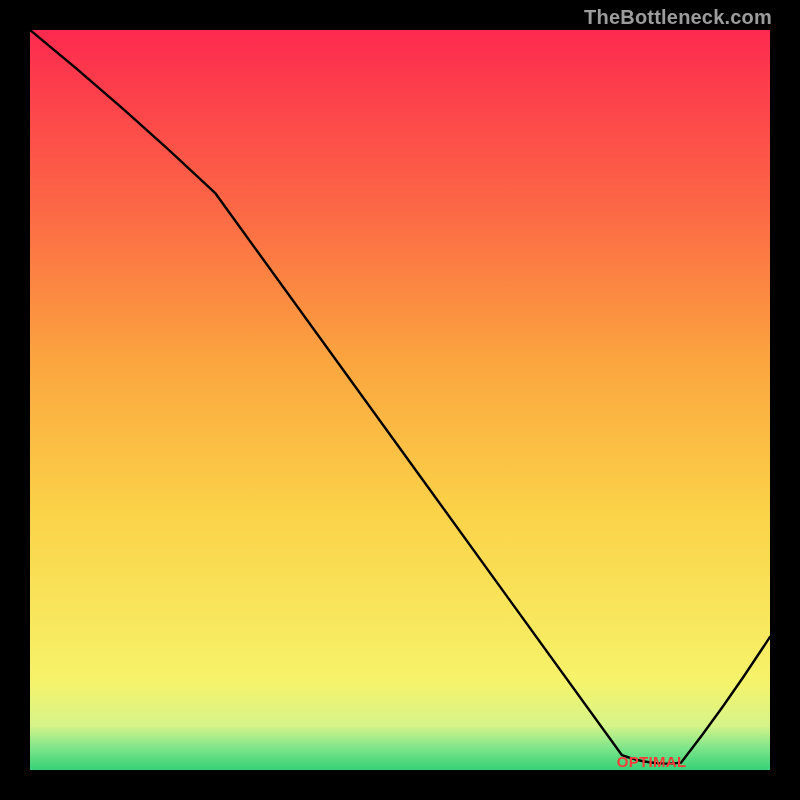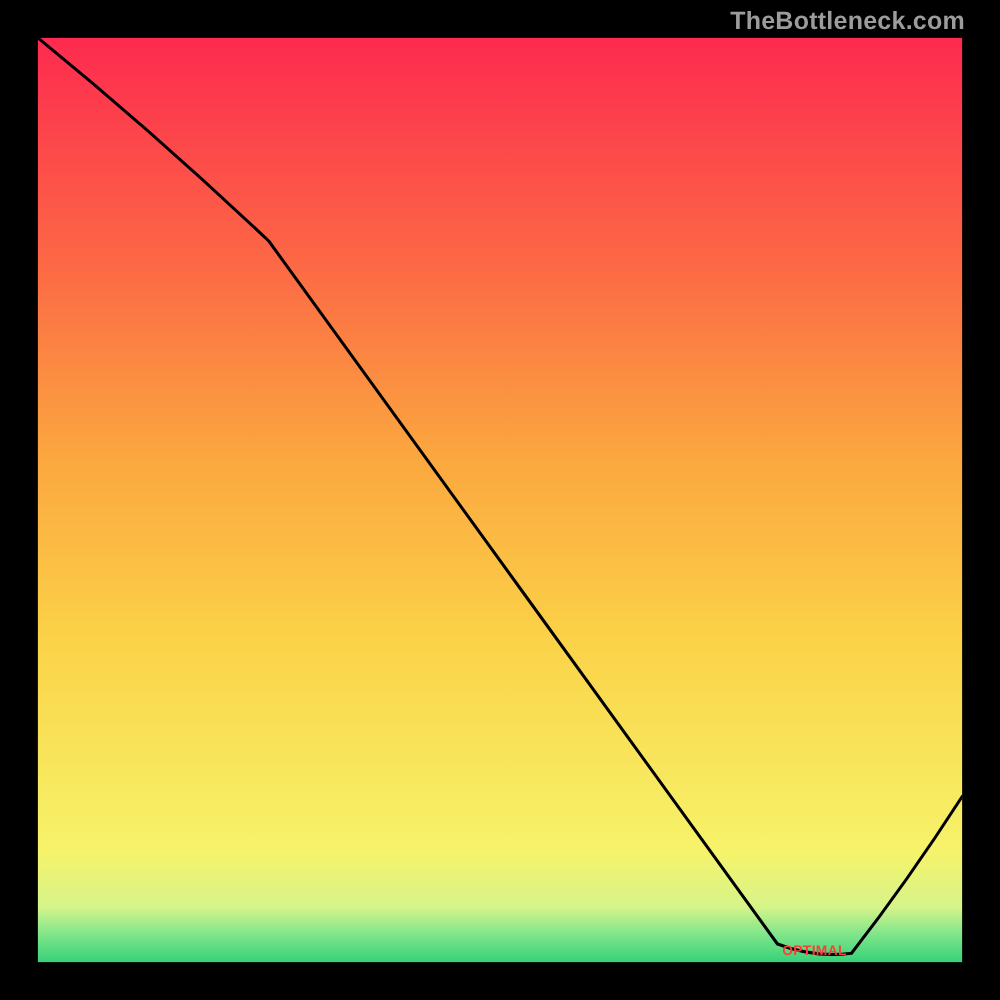--- a/index.html
+++ b/index.html
@@ -42,21 +42,21 @@
     left: 0;
     top: 0;
     width: 740px;
     height: 740px;
     display: block;
   }
   
   .goal-text {
     position: absolute;
     color: #ff3b3b;
-    font-size: 11px;
+    font-size: 15px;
     font-weight: 700;
     letter-spacing: 0.3px;
     white-space: nowrap;
     transform: translate(-50%, -50%);
     user-select: none;
   }
 </style>
 </head>
 <body>
 

